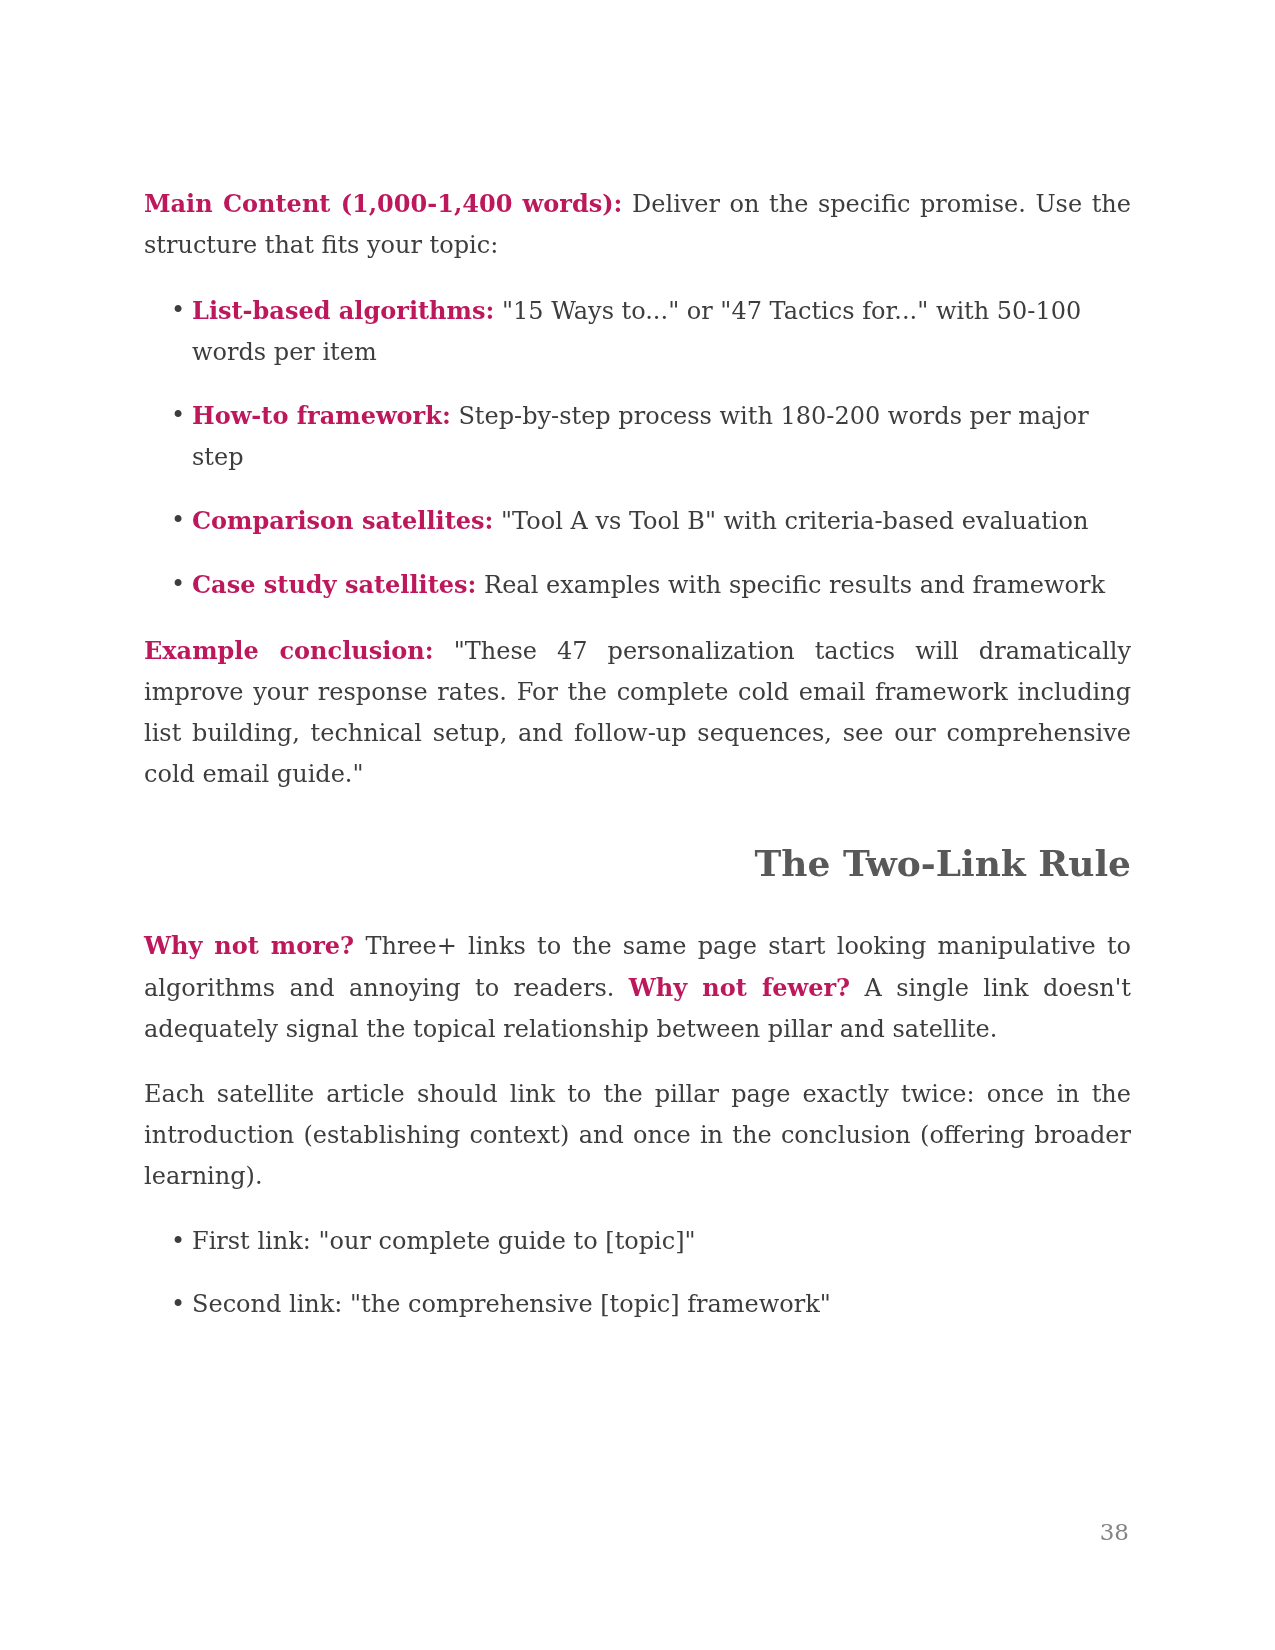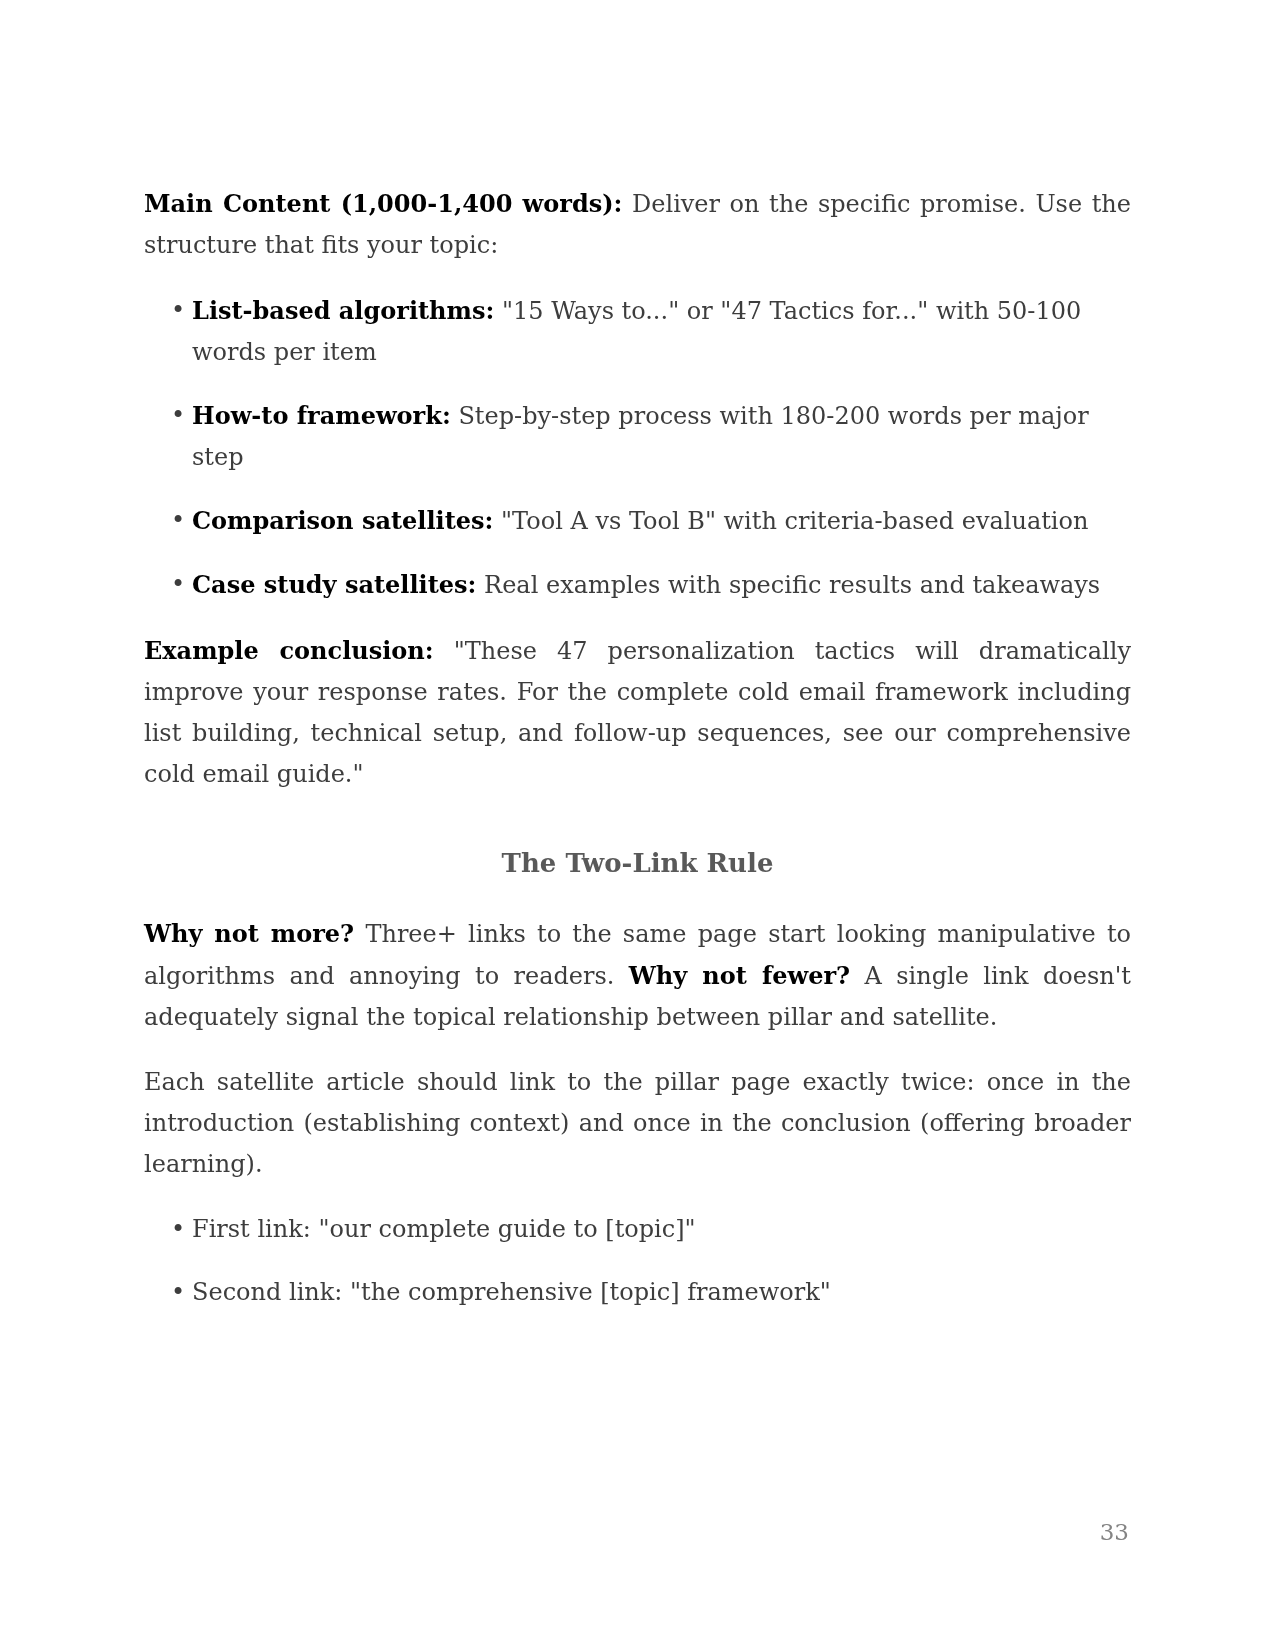--- a/index.html
+++ b/index.html
@@ -19,30 +19,30 @@
     top: 183px;
     font-size: 24px;
     line-height: 41px;
   }
   .para {
     margin: 0 0 24px 0;
     text-align: justify;
   }
   .b {
     font-weight: bold;
-    color: #000000;
+    color: #be185d;
   }
   h2.section-heading {
     font-family: "DejaVu Serif", serif;
-    font-size: 26px;
+    font-size: 36px;
     line-height: 48px;
     font-weight: bold;
     color: #595959;
-    margin: 44px 0 26px 0;
-    text-align: center;
+    margin: 44px 0 38px 0;
+    text-align: right;
   }
   ul.doc-list {
     list-style: none;
     margin: 0 0 24px 0;
     padding: 0;
   }
   ul.doc-list li {
     position: relative;
     padding-left: 48px;
     margin: 0 0 22px 0;
@@ -69,34 +69,34 @@
 
 <div class="page">
   <div class="content">
 
     <p class="para"><span class="b">Main Content (1,000-1,400 words):</span> <span>Deliver on the specific promise. Use the structure that fits your topic:</span></p>
 
     <ul class="doc-list">
       <li><span class="bullet-dot">•</span><span class="b">List-based algorithms:</span> <span>"15 Ways to..." or "47 Tactics for..." with 50-100 words per item</span></li>
       <li><span class="bullet-dot">•</span><span class="b">How-to framework:</span> <span>Step-by-step process with 180-200 words per major step</span></li>
       <li><span class="bullet-dot">•</span><span class="b">Comparison satellites:</span> <span>"Tool A vs Tool B" with criteria-based evaluation</span></li>
-      <li><span class="bullet-dot">•</span><span class="b">Case study satellites:</span> <span>Real examples with specific results and takeaways</span></li>
+      <li><span class="bullet-dot">•</span><span class="b">Case study satellites:</span> <span>Real examples with specific results and framework</span></li>
     </ul>
 
 
     <p class="para"><span class="b">Example conclusion:</span> <span>"These 47 personalization tactics will dramatically improve your response rates. For the complete cold email framework including list building, technical setup, and follow-up sequences, see our comprehensive cold email guide."</span></p>
 
     <h2 class="section-heading">The Two-Link Rule</h2>
 
     <p class="para"><span class="b">Why not more?</span> <span>Three+ links to the same page start looking manipulative to algorithms and annoying to readers.</span> <span class="b">Why not fewer?</span> <span>A single link doesn't adequately signal the topical relationship between pillar and satellite.</span></p>
 
     <p class="para">Each satellite article should link to the pillar page exactly twice: once in the introduction (establishing context) and once in the conclusion (offering broader learning).</p>
 
 
     <ul class="doc-list">
       <li><span class="bullet-dot">•</span><span>First link: "our complete guide to [topic]"</span></li>
       <li><span class="bullet-dot">•</span><span>Second link: "the comprehensive [topic] framework"</span></li>
     </ul>
 
   </div>
 
-  <div class="page-number">33</div>
+  <div class="page-number">38</div>
 </div>
 
 </body></html>

